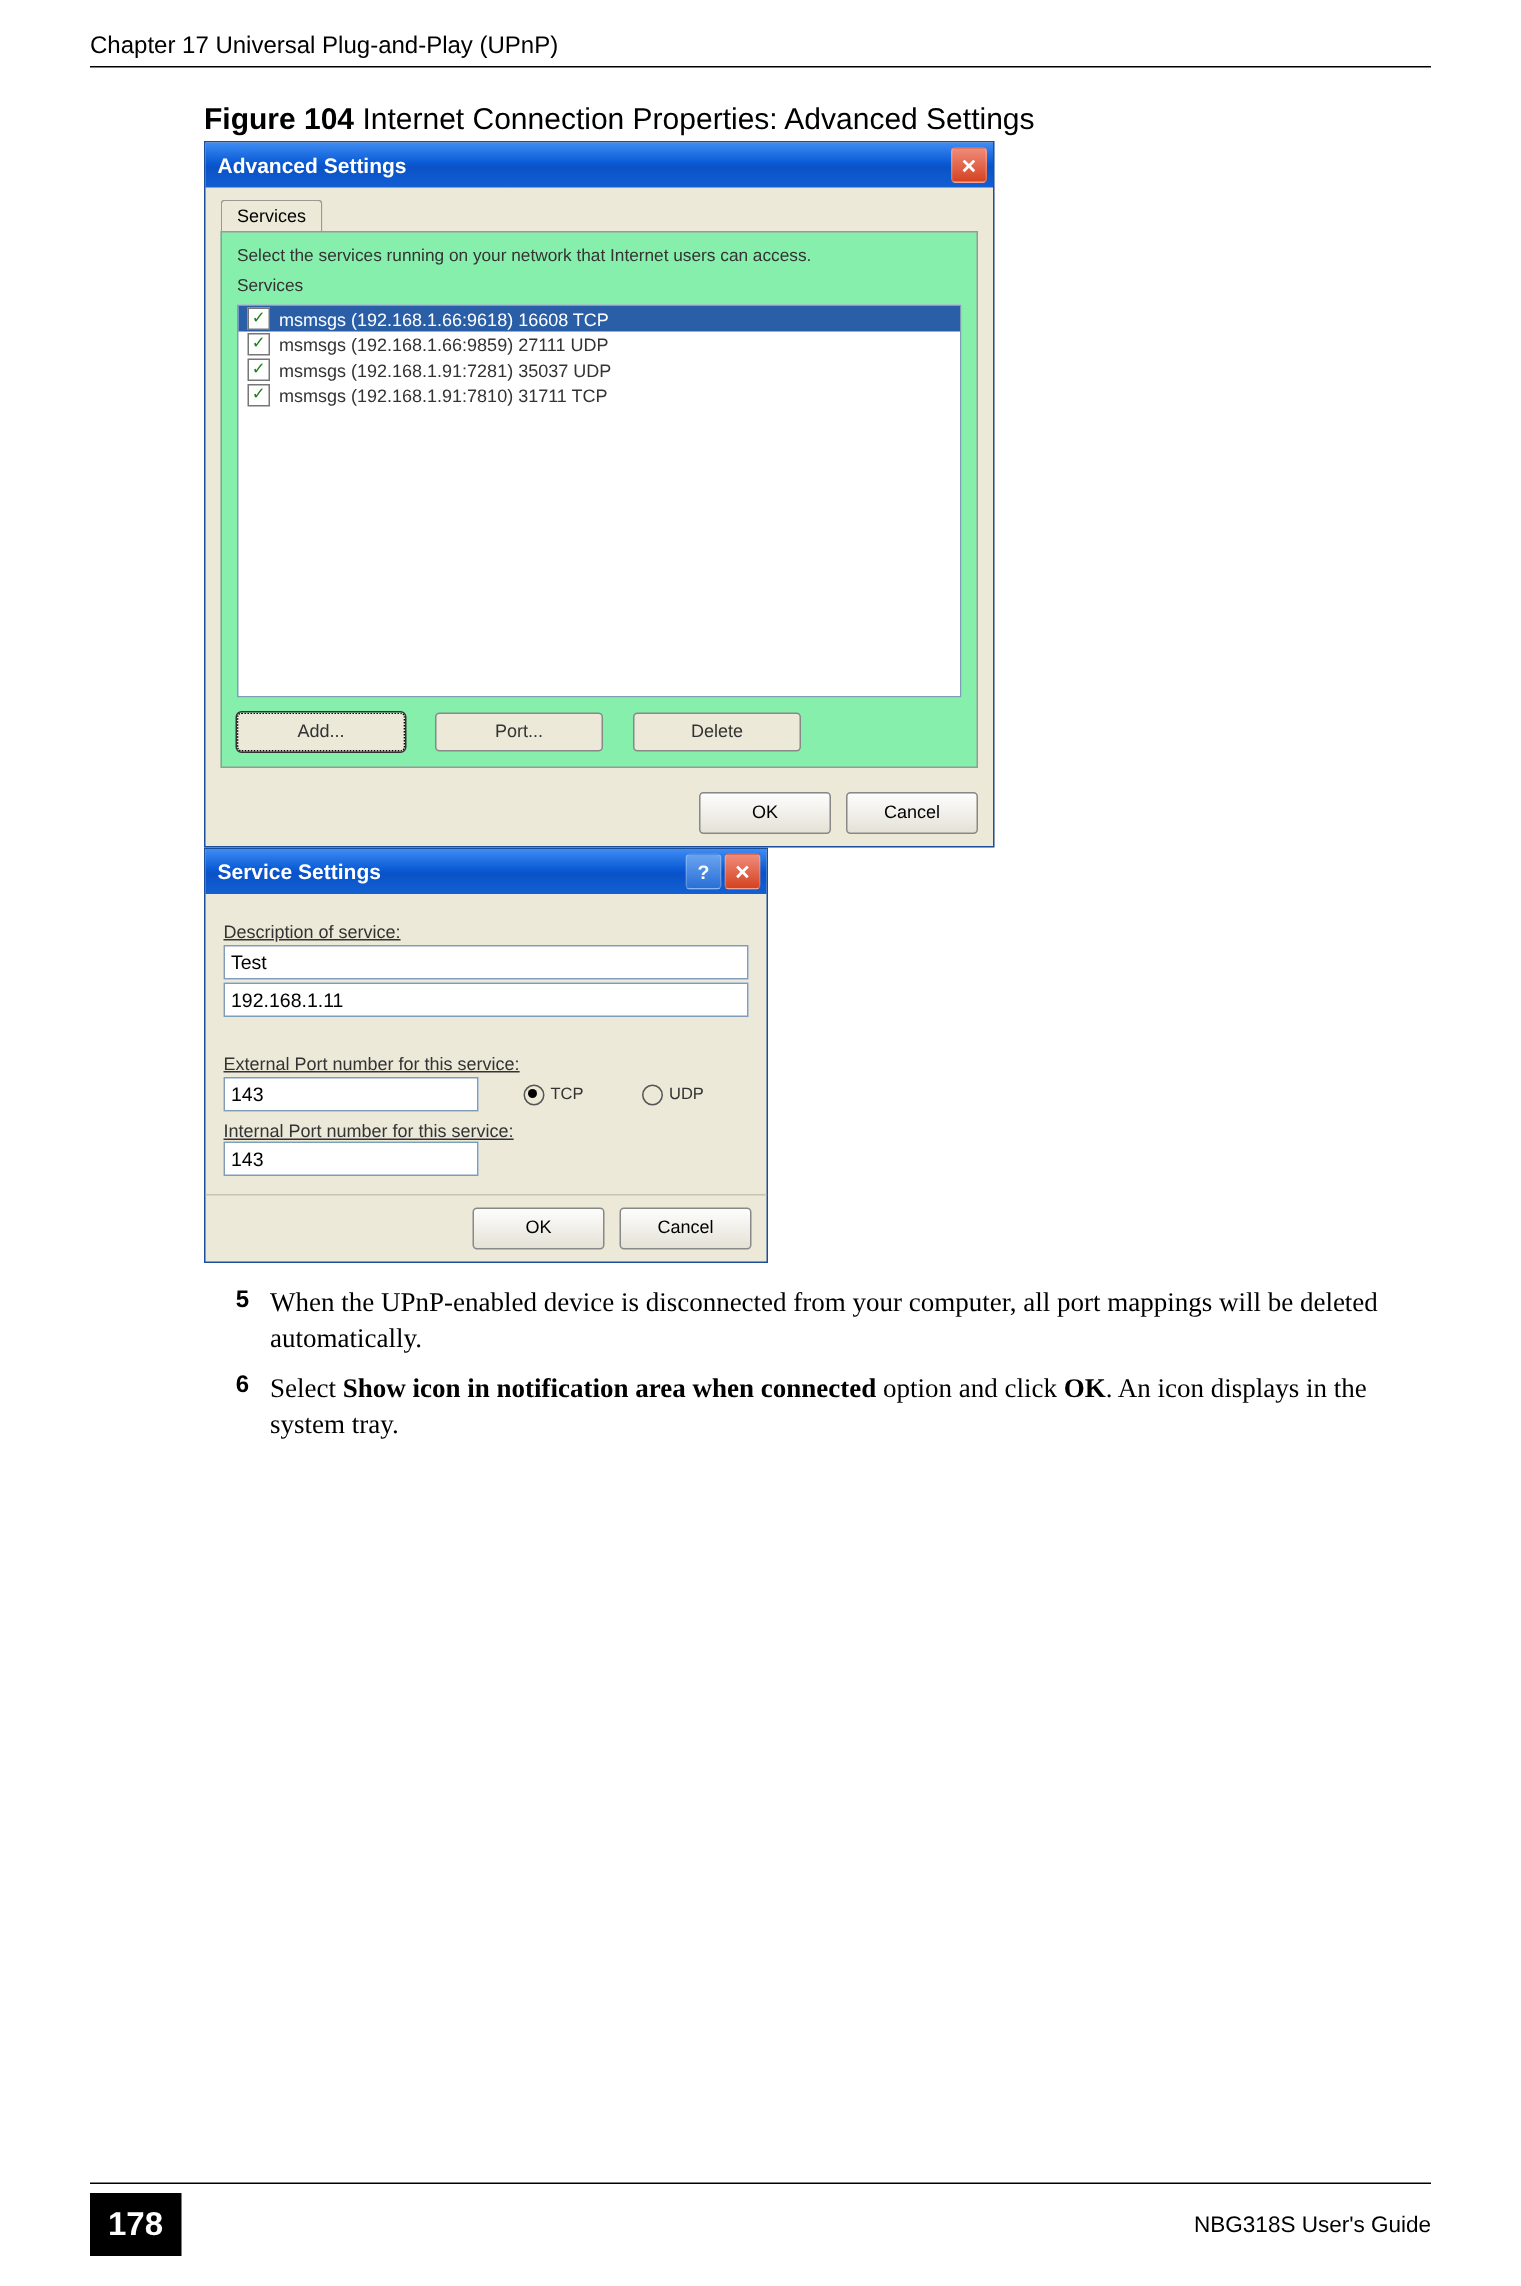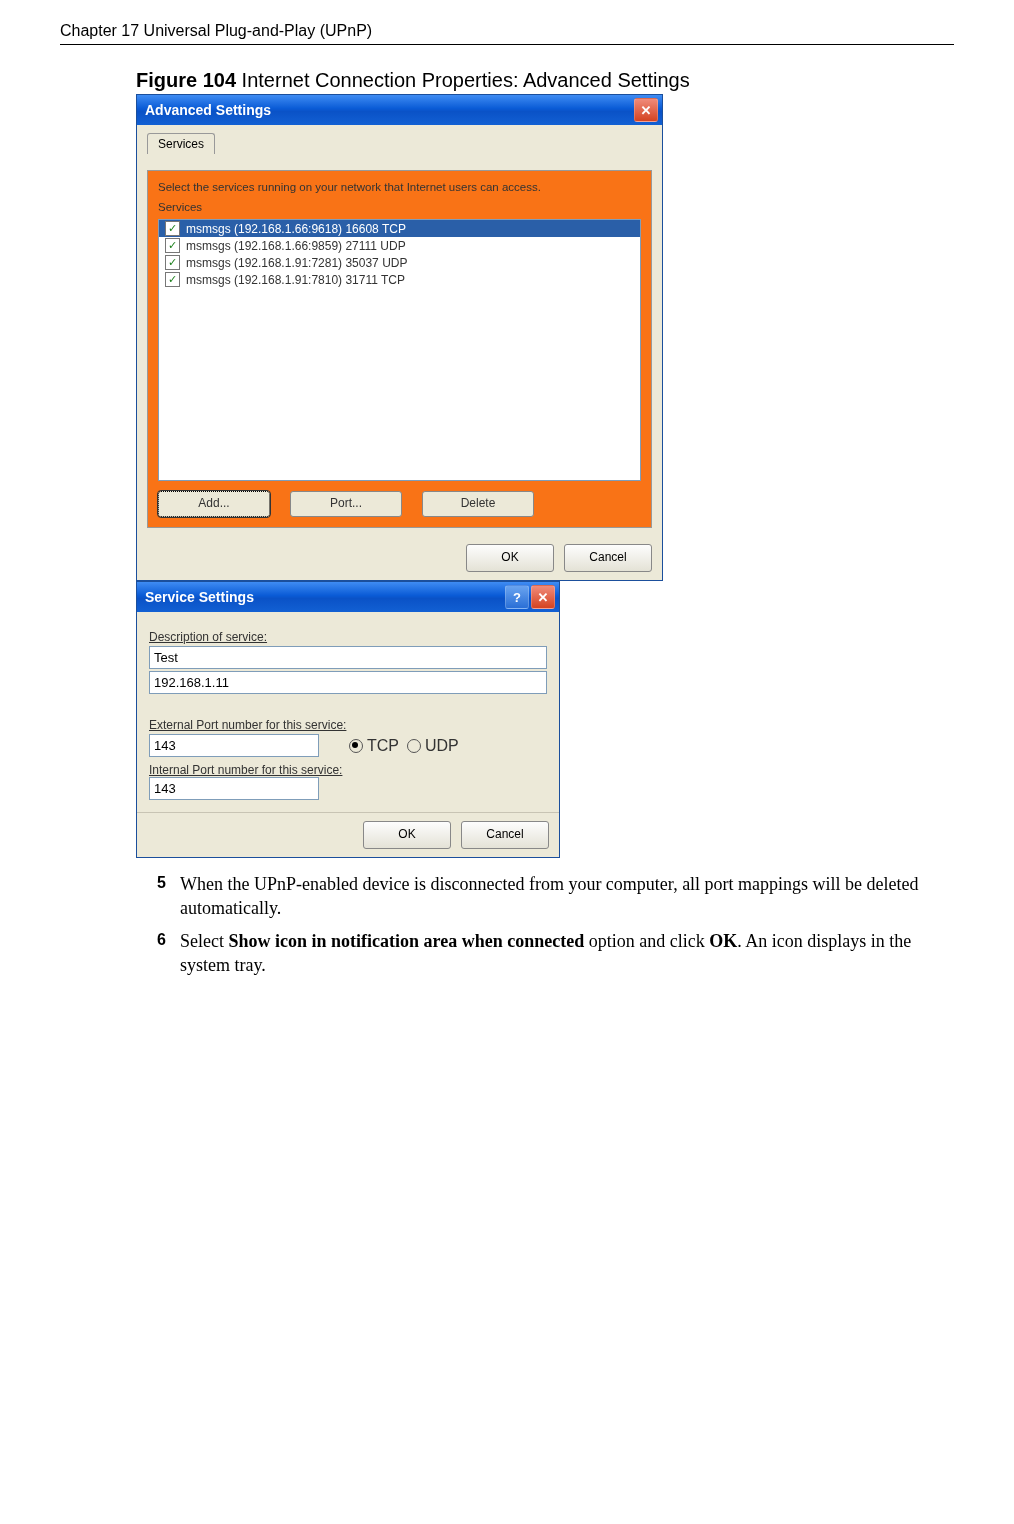--- a/index.html
+++ b/index.html
@@ -71,23 +71,23 @@
   .tab {
     font-family: Tahoma, sans-serif;
     font-size: 12px;
     background: #ece9d8;
     border: 1px solid #999;
     border-bottom: none;
     padding: 3px 10px;
     border-radius: 3px 3px 0 0;
   }
   .tabbody {
-    margin: 16px 10px 8px 10px;
+    margin: 0 10px 8px 10px;
     border: 1px solid #999;
-    background: #f97316;
+    background: #86efac;
     padding: 10px;
     font-family: Tahoma, sans-serif;
     font-size: 11.5px;
     color: #333;
   }
   .svc-list {
     margin-top: 6px;
     background: #fff;
     border: 1px solid #7f9db9;
     height: 260px;
@@ -166,21 +166,21 @@
   }
   .portrow { display: flex; align-items: center; gap: 30px; margin-top:2px; }
   .portinput {
     width: 160px;
     border: 1px solid #7f9db9;
     background: #fff;
     font-family: Tahoma, sans-serif;
     font-size: 13px;
     padding: 3px 4px;
   }
-  .radiogrp { display: flex; gap: 8px; font-size: 16px; justify-content: center; }
+  .radiogrp { display: flex; gap: 39px; font-size: 11px; justify-content: center; }
   .radio {
     width: 12px; height: 12px; border-radius: 50%;
     border: 1px solid #555; display: inline-block;
     vertical-align: middle; margin-right: 4px;
     position: relative;
   }
   .radio.sel::after {
     content:''; width:6px; height:6px; background:#000;
     border-radius:50%; position:absolute; top:2px; left:2px;
   }
@@ -272,21 +272,21 @@
           <div class="winbtn">Port...</div>
           <div class="winbtn">Delete</div>
         </div>
       </div>
       <div class="okrow">
         <div class="okbtn">OK</div>
         <div class="okbtn">Cancel</div>
       </div>
     </div>
 
-    <div class="dialog" style="width:424px;">
+    <div class="dialog" style="width:376px;">
       <div class="titlebar">
         <span>Service Settings</span>
         <div class="tb-btns">
           <div class="tb-btn tb-help">?</div>
           <div class="tb-btn tb-close">✕</div>
         </div>
       </div>
       <div class="ss-body">
         <div class="ss-label">Description of service:</div>
         <input class="ss-input" value="Test" style="">
@@ -316,13 +316,17 @@
       </div>
       <div class="step">
         <div class="step-num">6</div>
         <div>
           <span>Select </span><b>Show icon in notification area when connected</b><span> option and click </span><b>OK</b><span>. An icon displays in the system tray.</span>
         </div>
       </div>
     </div>
   </div>
 
+  <div class="footer">
+    <div class="pageno">178</div>
+    <div class="guide">NBG318S User's Guide</div>
+  </div>
 </div>
 
 </body></html>

